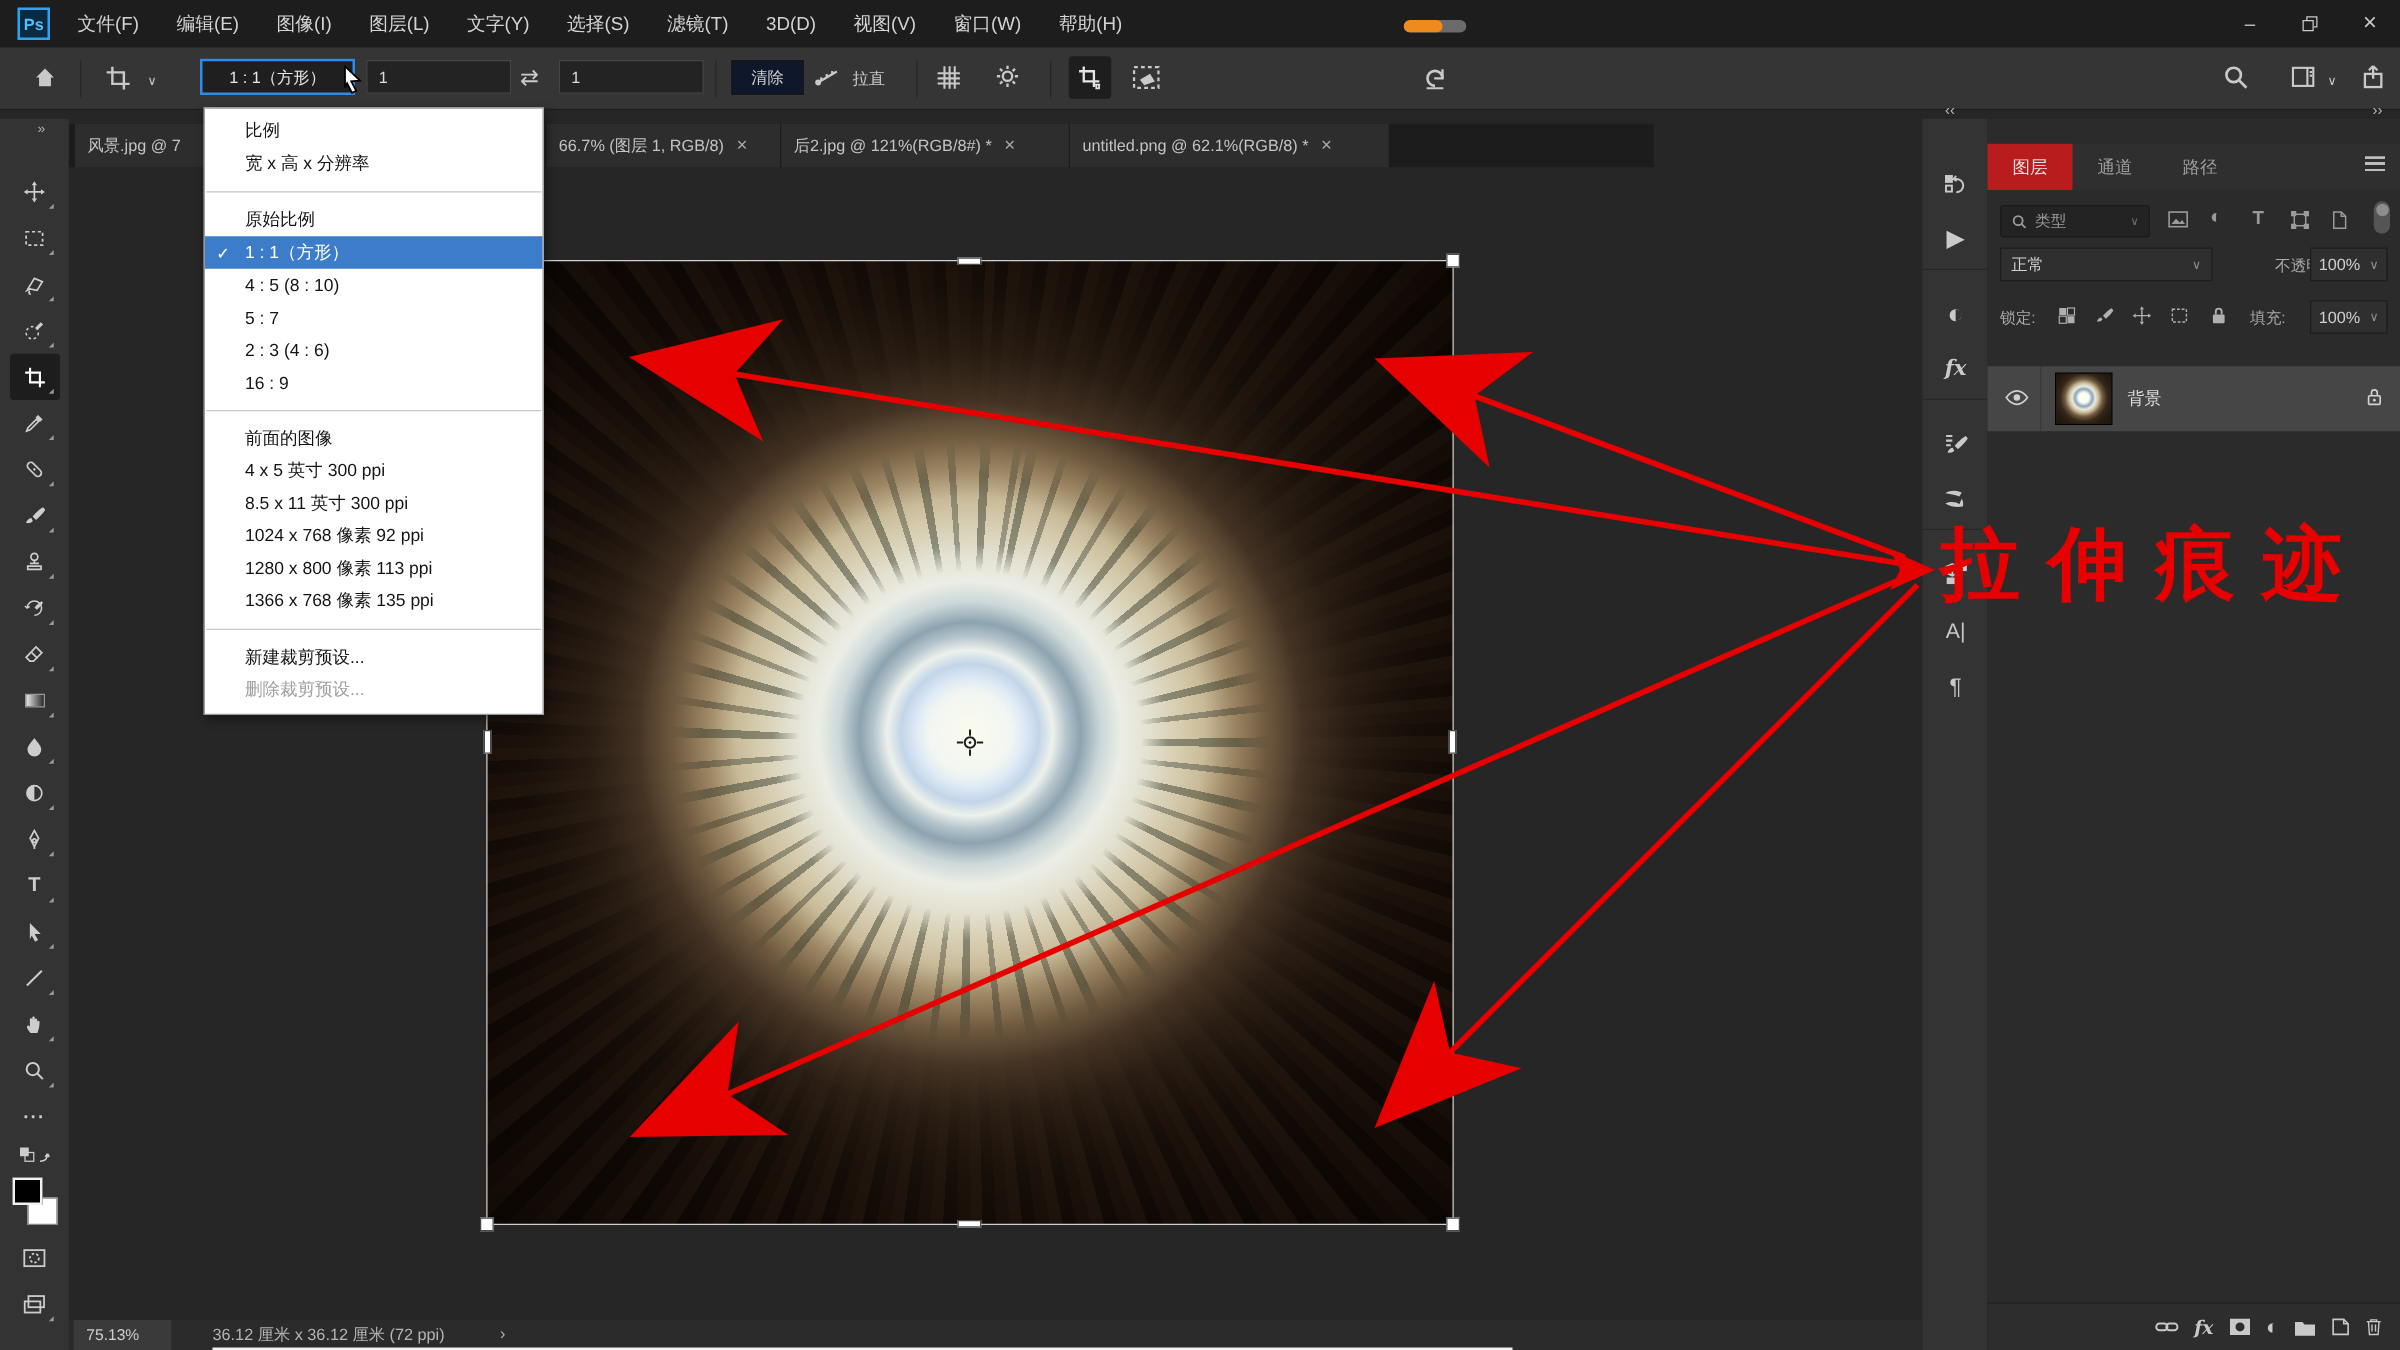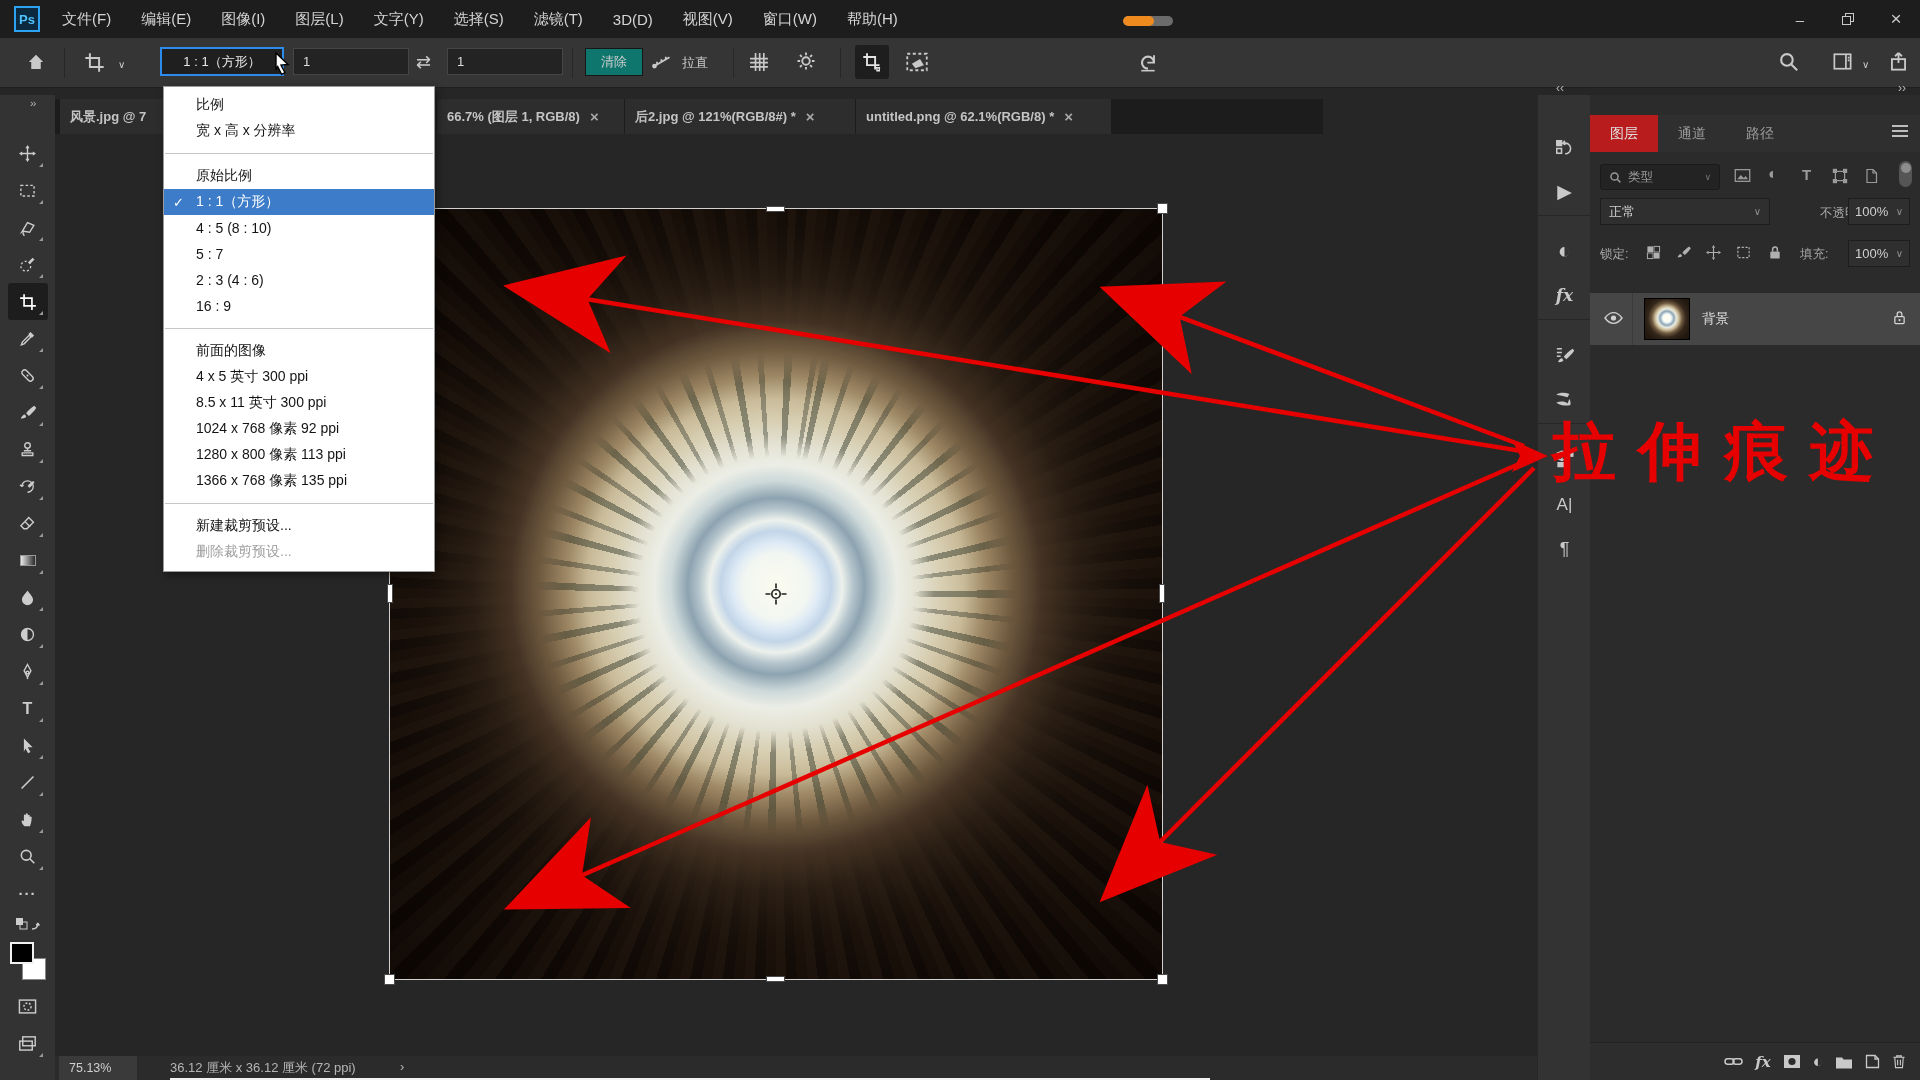--- a/index.html
+++ b/index.html
@@ -29,28 +29,28 @@
   .optionsbar { position:absolute; left:0; top:38px; width:1920px; height:50px; background:#353535;
     border-bottom:1px solid #1f1f1f; }
   .optionsbar .sep { position:absolute; top:10px; width:1px; height:30px; background:#272727; }
   .icon { display:flex; align-items:center; justify-content:center; color:#c9c9c9; }
   .icon svg { display:block; }
   .ratio-box { position:absolute; left:160px; top:9px; width:124px; height:29px; background:#1f1f1f;
     border:2px solid #2d8ceb; color:#e8e8e8; font-size:13px; display:flex; align-items:center;
     justify-content:center; }
   .num-input { position:absolute; top:10px; width:116px; height:27px; background:#232323;
     border:1px solid #454545; color:#dcdcdc; font-size:13px; display:flex; align-items:center; padding-left:9px; }
-  .clear-btn { position:absolute; left:585px; top:10px; width:58px; height:28px; background:#0f766e;
+  .clear-btn { position:absolute; left:585px; top:10px; width:58px; height:28px; background:#0f172a;
     border:1px solid #161616; color:#cfcfcf; font-size:13px; display:flex; align-items:center; justify-content:center; }
   .opt-label { position:absolute; top:16px; color:#c9c9c9; font-size:13px; }
   .tool-toggle { position:absolute; top:7px; width:34px; height:34px; background:#1e1e1e; border-radius:3px;
     display:flex; align-items:center; justify-content:center; }
 
   
-  .tabbar { position:absolute; left:55px; top:99px; width:1268px; height:35px; background:#1c1c1c;font-weight:bold; }
+  .tabbar { position:absolute; left:55px; top:99px; width:1268px; height:35px; background:#1c1c1c; }
   .doc-tab { position:absolute; top:0; height:35px; background:#2d2d2d; color:#c4c4c4; font-size:13px;
     display:flex; align-items:center; padding:0 10px; white-space:nowrap; overflow:hidden; }
   .doc-tab .close { margin-left:10px; color:#a8a8a8; font-size:15px; }
 
   
   .toolbar { position:absolute; left:0; top:95px; width:55px; height:985px; background:#333333; }
   .toolbar-expand { position:absolute; left:30px; top:2px; color:#b5b5b5; font-size:11px; letter-spacing:-1px; }
   .tools { position:absolute; left:0; top:40px; width:55px; display:flex; flex-direction:column; align-items:center; }
   .tool { position:relative; width:40px; height:37px; display:flex; align-items:center; justify-content:center; color:#cdcdcd; }
   .tool.fly:after { content:""; position:absolute; right:5px; bottom:5px; border-left:4px solid transparent;

